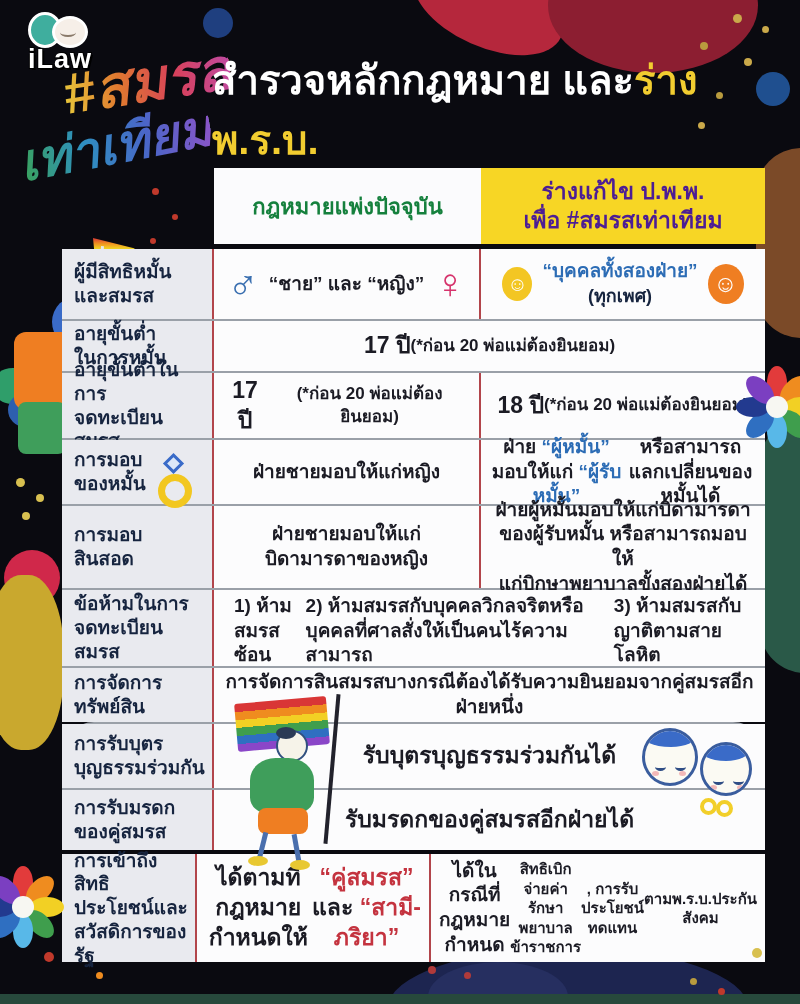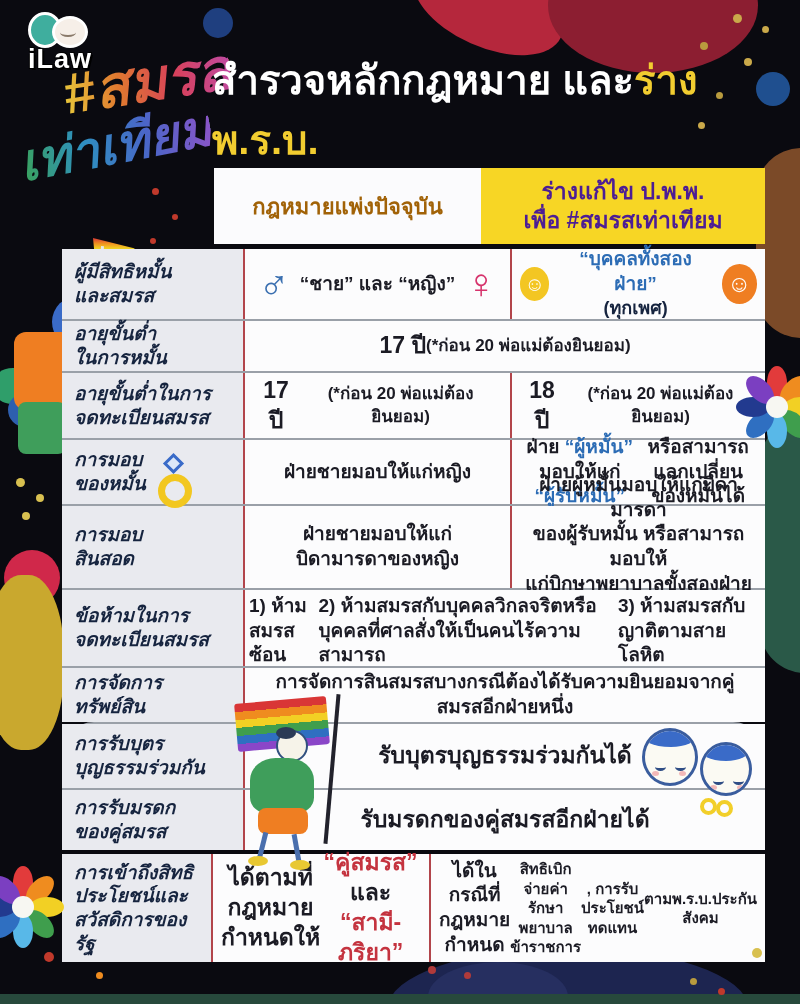--- a/index.html
+++ b/index.html
@@ -83,44 +83,44 @@
     background:linear-gradient(90deg,#3aa35c,#2e8fc0,#4a66c8,#8a55c8); -webkit-background-clip:text; background-clip:text; color:transparent; }
   
   .title { position:absolute; left:212px; top:50px; width:585px; line-height:1.5; z-index:2; }
   .title .t1 { font-size:40px; color:#fff; }
   .title .t1 .yl { color:#f2cd30; }
   .title .t2 { font-size:34px; color:#f2cd30; }
   
   .tbl { position:absolute; left:62px; top:168px; width:703px; z-index:4; }
   .thead { display:flex; margin-left:152px; height:76px; }
   .th { display:flex; flex-direction:column; align-items:center; justify-content:center; text-align:center; }
-  .th-cur { width:267px; background:#fbfbfd; color:#a16207; font-size:22px; }
+  .th-cur { width:267px; background:#fbfbfd; color:#15803d; font-size:22px; }
   .th-draft { width:284px; background:#f7d625; color:#4c1d95; font-size:23px; line-height:1.25; }
   .tbody { margin-top:5px; }
   .row { display:flex; }
   .row + .row { border-top:2px solid #9aa0a8; }
-  .lbl { width:183px; background:#e9eaef; border-right:2px solid #b2454b; color:#16243f; font-size:19px; line-height:1.25;
-         display:flex; flex-direction:column; justify-content:center; padding:4px 6px 4px 12px; white-space:pre-line; position:relative;font-style:italic; }
+  .lbl { width:152px; background:#e9eaef; border-right:2px solid #b2454b; color:#16243f; font-size:19px; line-height:1.25;
+         display:flex; flex-direction:column; justify-content:center; padding:4px 6px 4px 12px; white-space:pre-line; position:relative; }
   .lblsub { font-size:13px; margin-top:2px; }
   .cell { background:#fcfcfd; display:flex; flex-direction:row; align-items:center; justify-content:center;
           text-align:center; color:#1b1b24; font-size:19px; line-height:1.3; padding:4px 8px; }
   .c1 { width:267px; border-right:2px solid #b2454b; }
   .c2 { flex:1; }
   .cs { flex:1; }
   .inline { display:flex; flex-direction:row; align-items:center; gap:10px; }
   .big22 { font-size:23px; }
   .sub16 { font-size:17px; font-weight:bold; }
   .blue { color:#2c6cb5; }
   .red  { color:#c4333f; }
   .male { color:#3a6fb0; font-size:42px; line-height:1; }
   .female { color:#d6336c; font-size:42px; line-height:1; }
   .smiley { display:inline-flex; align-items:center; justify-content:center; border-radius:50%; color:#fff; }
   .smY { width:30px; height:34px; background:#f3c623; font-size:20px; }
   .smO { width:36px; height:40px; background:#ef7e22; font-size:24px; }
-  .list { align-items:flex-start; text-align:left; padding-left:4px; }
+  .list { align-items:flex-start; text-align:left; padding-left:20px; }
   .ex { font-size:15px; font-weight:bold; line-height:1.3; }
   
   .h1 { height:70px; } .h2 { height:52px; } .h3 { height:67px; } .h4 { height:66px; }
   .h5 { height:84px; } .h6 { height:78px; } .h7 { height:56px; } .h8 { height:66px;border-radius:32px; }
   .h9 { height:62px; } .h10 { height:108px; margin-top:4px; border-top:none !important; }
   .pre { white-space:pre-line; }
 </style>
 </head>
 <body>
 

